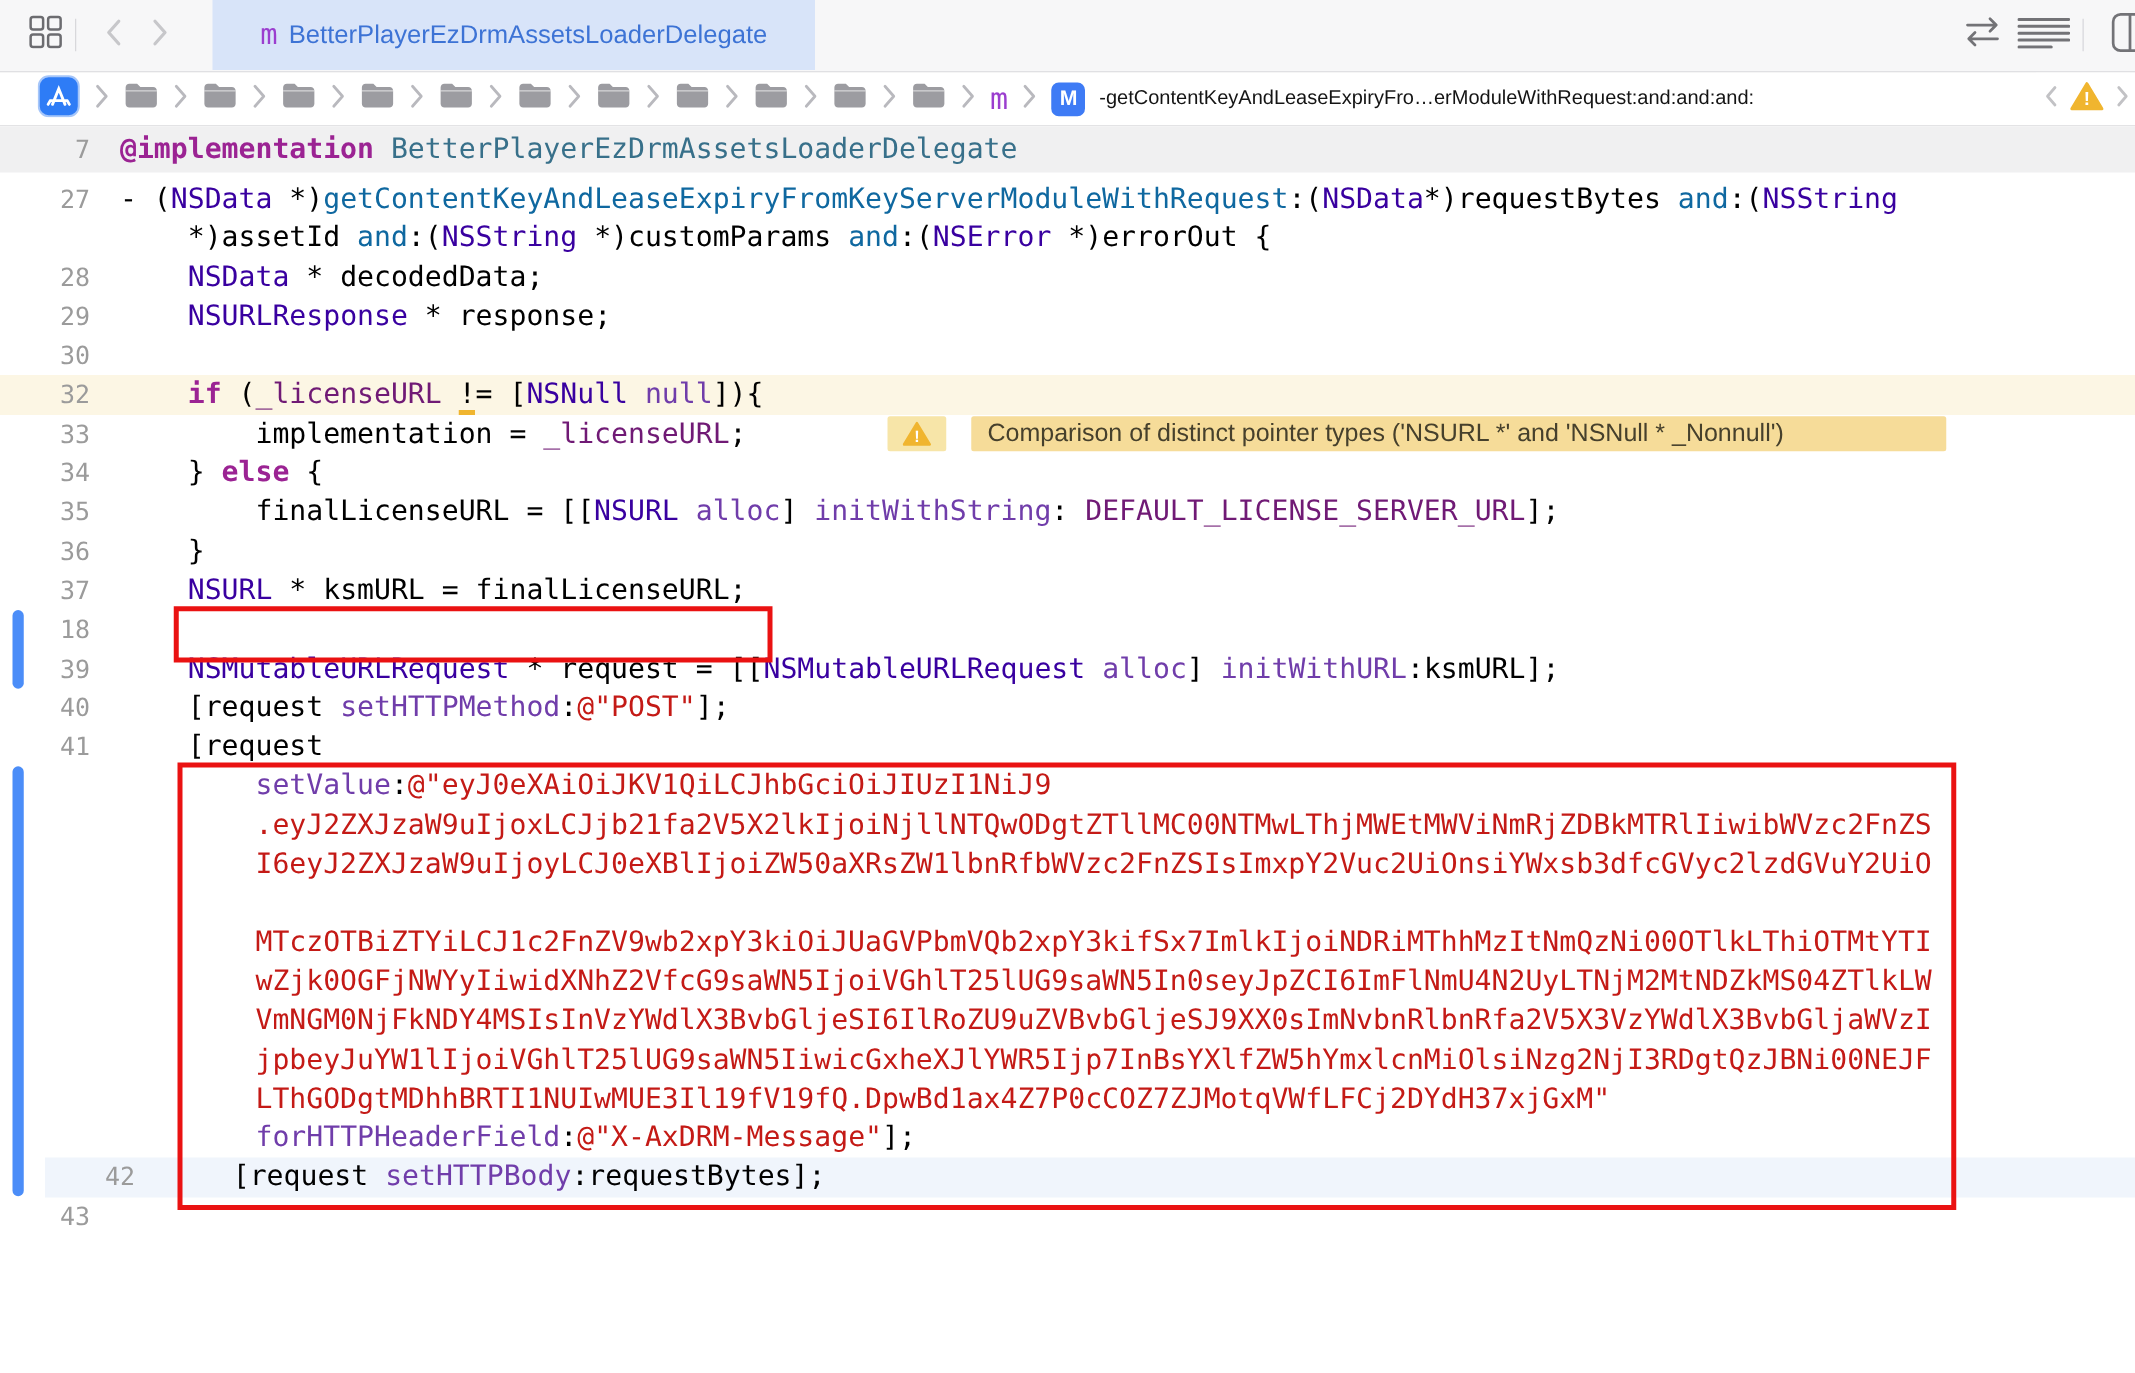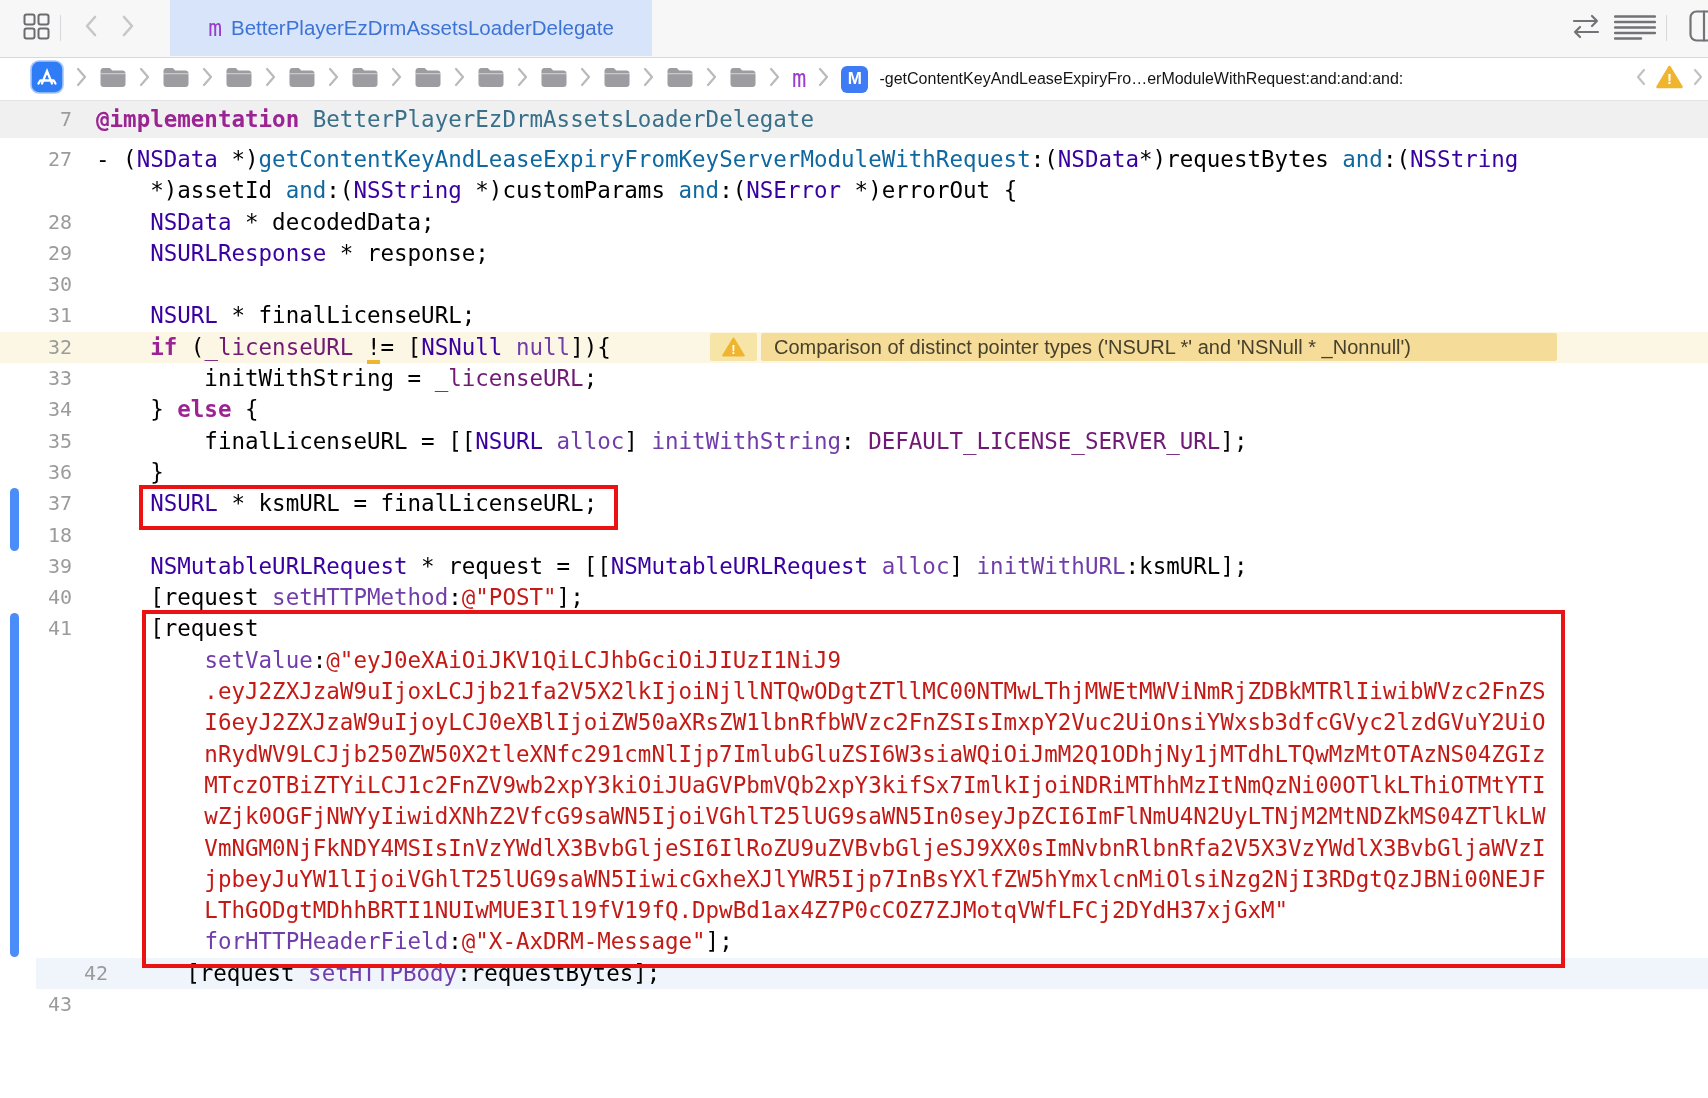--- a/index.html
+++ b/index.html
@@ -36,21 +36,21 @@
   .tok-cn{color:#38708A;}
   .tok-v{color:#701a75;}
   .tok-s{color:#C41A16;}
   .tok-p{color:#000;}
   .tok-wu{color:#000;border-bottom:4px solid #F0B52F;}
 
   .redbox{position:absolute;border:4px solid #EA1212;pointer-events:none;z-index:6;}
   .bluebar{position:absolute;left:10px;width:9px;border-radius:4.5px;background:#4B8DF8;z-index:4;}
   .warnwrap{position:absolute;display:flex;z-index:3;}
   .warn-ic{flex:none;width:47px;background:#F7E5A8;display:flex;align-items:center;justify-content:center;border-radius:2px;}
-  .warn-tx{flex:1;margin-left:4px;background:#F6DC99;border-radius:2px;display:flex;align-items:center;padding:0 13px;font-size:20px;color:#46402C;white-space:nowrap;overflow:hidden;font-family:"Liberation Sans",sans-serif;}
+  .warn-tx{flex:1;margin-left:20px;background:#F6DC99;border-radius:2px;display:flex;align-items:center;padding:0 13px;font-size:20px;color:#46402C;white-space:nowrap;overflow:hidden;font-family:"Liberation Sans",sans-serif;}
 </style>
 </head>
 <body>
 
 <div id="app">
 
   <div class="titlebar">
     <div class="tb-item" style="left:20px;width:32px;">
       <span>
         <svg width="27" height="27" viewBox="0 0 27 27" fill="none" stroke="#6C6C70" stroke-width="2">
@@ -255,31 +255,27 @@
         <span class="ltxt"><span class="tok-p">    </span><span class="tok-t">NSData</span><span class="tok-p"> * decodedData;</span></span>
       </div>
       <div class="crow" id="r29">
         <span class="gut">29</span>
         <span class="ltxt"><span class="tok-p">    </span><span class="tok-t">NSURLResponse</span><span class="tok-p"> * response;</span></span>
       </div>
       <div class="crow" id="r30">
         <span class="gut">30</span>
         <span class="ltxt"></span>
       </div>
-      <div class="crow" id="r31">
-        <span class="gut">31</span>
-        <span class="ltxt"><span class="tok-p">    </span><span class="tok-t">NSURL</span><span class="tok-p"> * finalLicenseURL;</span></span>
-      </div>
       <div class="crow bg-warn" id="r32">
         <span class="gut">32</span>
         <span class="ltxt"><span class="tok-p">    </span><span class="tok-k">if</span><span class="tok-p"> (</span><span class="tok-v">_licenseURL</span><span class="tok-p"> </span><span class="tok-wu">!</span><span class="tok-p">= [</span><span class="tok-t">NSNull</span><span class="tok-p"> </span><span class="tok-m">null</span><span class="tok-p">]){</span></span>
       </div>
       <div class="crow" id="r33">
         <span class="gut">33</span>
-        <span class="ltxt"><span class="tok-p">        initWithString = </span><span class="tok-v">_licenseURL</span><span class="tok-p">;</span></span>
+        <span class="ltxt"><span class="tok-p">        implementation = </span><span class="tok-v">_licenseURL</span><span class="tok-p">;</span></span>
       </div>
       <div class="crow" id="r34">
         <span class="gut">34</span>
         <span class="ltxt"><span class="tok-p">    } </span><span class="tok-k">else</span><span class="tok-p"> {</span></span>
       </div>
       <div class="crow" id="r35">
         <span class="gut">35</span>
         <span class="ltxt"><span class="tok-p">        finalLicenseURL = [[</span><span class="tok-t">NSURL</span><span class="tok-p"> </span><span class="tok-m">alloc</span><span class="tok-p">] </span><span class="tok-m">initWithString</span><span class="tok-p">: </span><span class="tok-v">DEFAULT_LICENSE_SERVER_URL</span><span class="tok-p">];</span></span>
       </div>
       <div class="crow" id="r36">
@@ -313,21 +309,20 @@
       <div class="crow" id="r41c">
         <span class="gut"></span>
         <span class="ltxt"><span class="tok-s">        .eyJ2ZXJzaW9uIjoxLCJjb21fa2V5X2lkIjoiNjllNTQwODgtZTllMC00NTMwLThjMWEtMWViNmRjZDBkMTRlIiwibWVzc2FnZS</span></span>
       </div>
       <div class="crow" id="r41d">
         <span class="gut"></span>
         <span class="ltxt"><span class="tok-s">        I6eyJ2ZXJzaW9uIjoyLCJ0eXBlIjoiZW50aXRsZW1lbnRfbWVzc2FnZSIsImxpY2Vuc2UiOnsiYWxsb3dfcGVyc2lzdGVuY2UiO</span></span>
       </div>
       <div class="crow" id="r41e">
         <span class="gut"></span>
-        <span class="ltxt"><span class="tok-s">        nRydWV9LCJjb250ZW50X2tleXNfc291cmNlIjp7ImlubGluZSI6W3siaWQiOiJmM2Q1ODhjNy1jMTdhLTQwMzMtOTAzNS04ZGIz</span></span>
       </div>
       <div class="crow" id="r41f">
         <span class="gut"></span>
         <span class="ltxt"><span class="tok-s">        MTczOTBiZTYiLCJ1c2FnZV9wb2xpY3kiOiJUaGVPbmVQb2xpY3kifSx7ImlkIjoiNDRiMThhMzItNmQzNi00OTlkLThiOTMtYTI</span></span>
       </div>
       <div class="crow" id="r41g">
         <span class="gut"></span>
         <span class="ltxt"><span class="tok-s">        wZjk0OGFjNWYyIiwidXNhZ2VfcG9saWN5IjoiVGhlT25lUG9saWN5In0seyJpZCI6ImFlNmU4N2UyLTNjM2MtNDZkMS04ZTlkLW</span></span>
       </div>
       <div class="crow" id="r41h">

